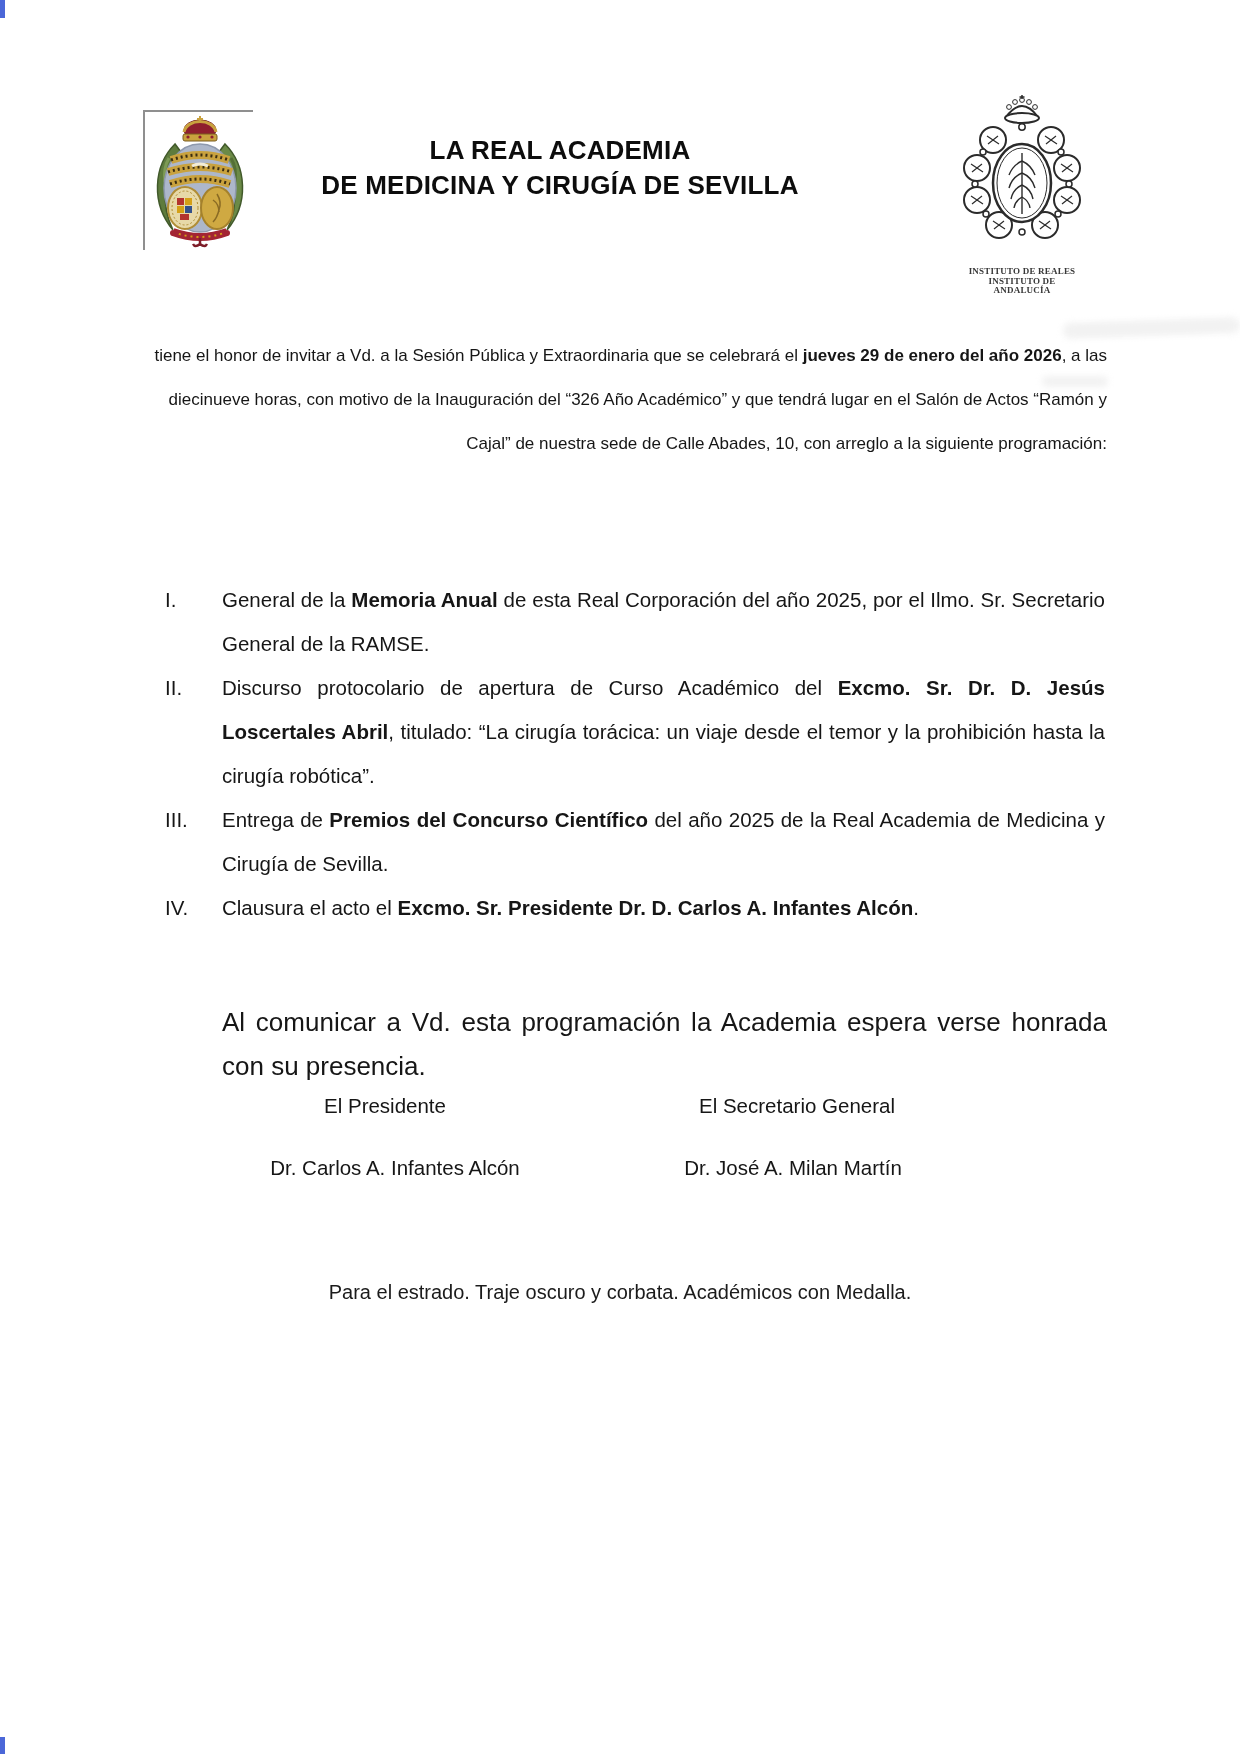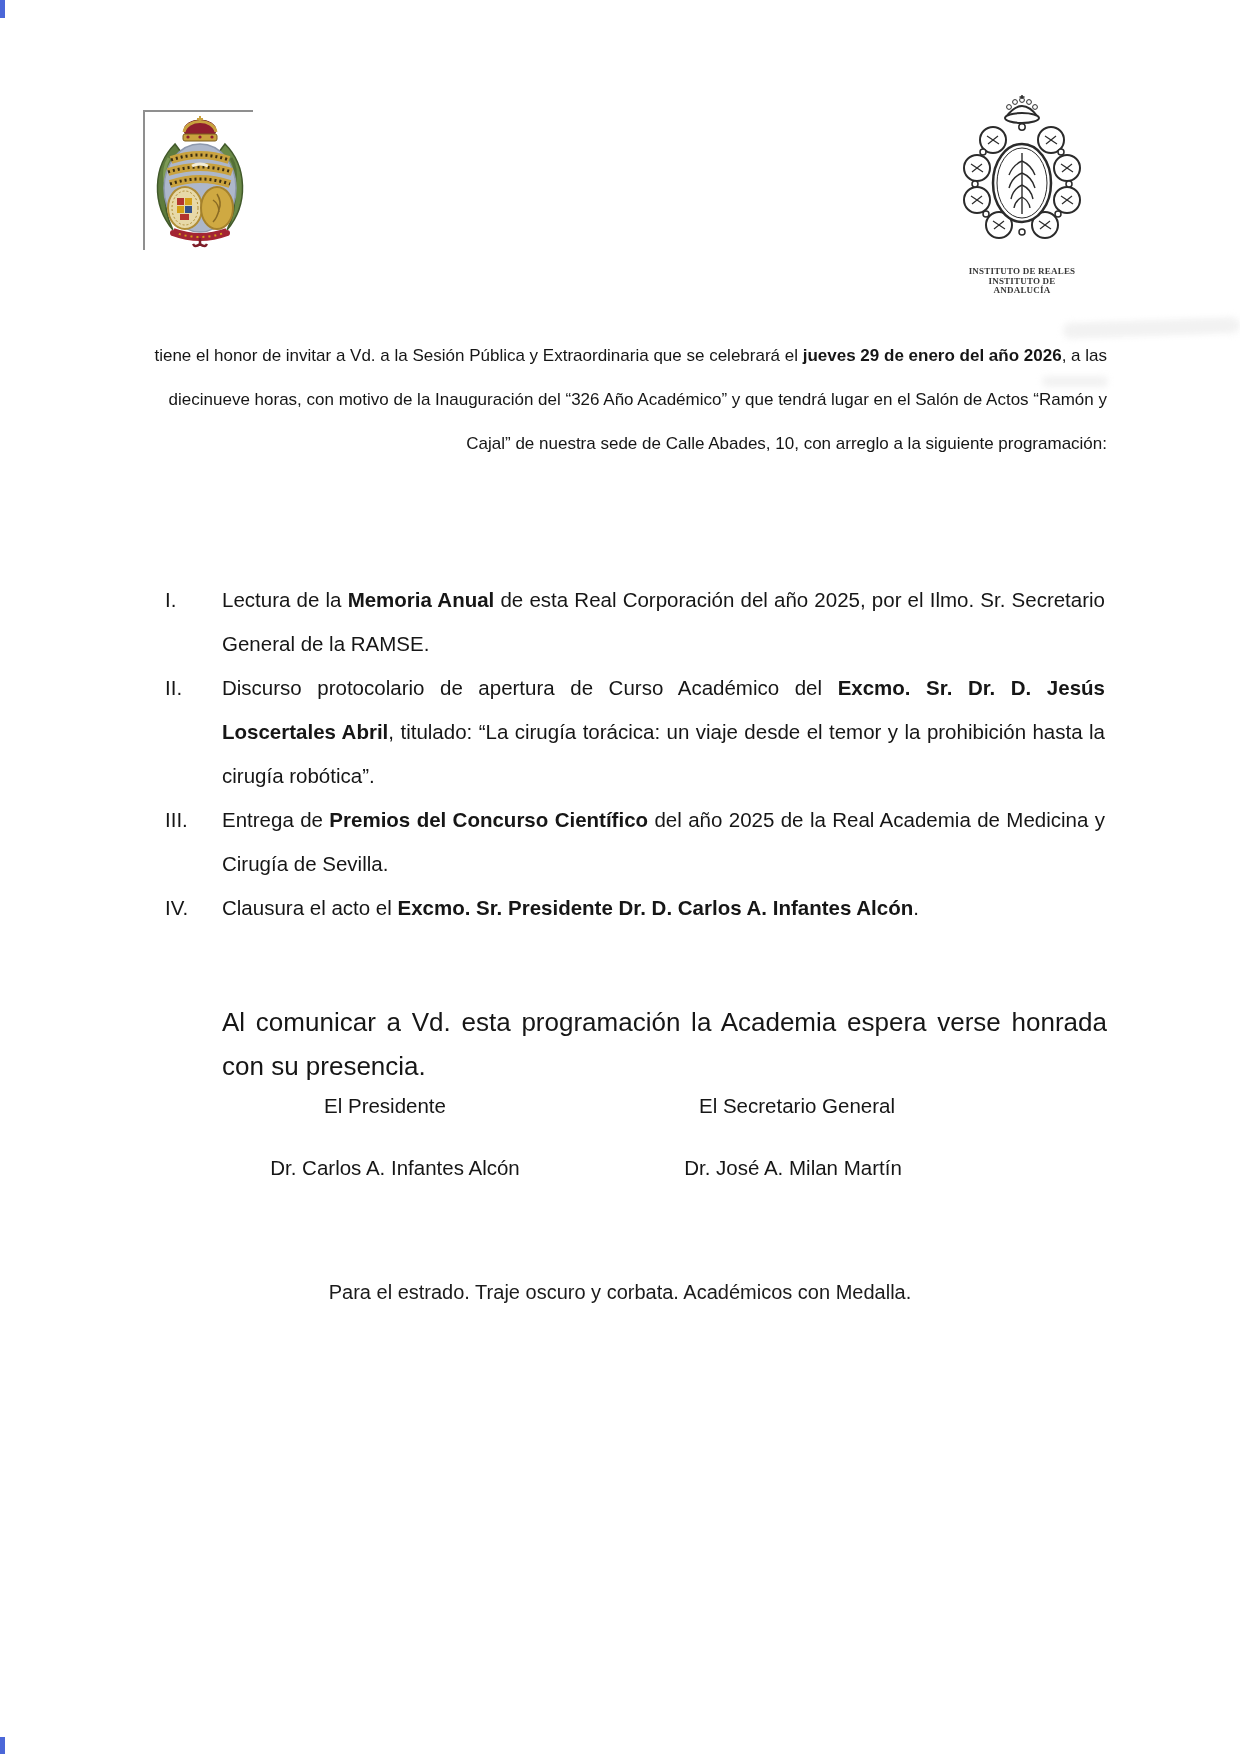--- a/index.html
+++ b/index.html
@@ -114,20 +114,24 @@
       <path d="M70 80 q5 8 2 16 q-2 8 -6 12 M66 86 q6 4 6 12" stroke="#8a6b24" stroke-width="1.5" fill="none"></path>
 
       <path d="M26 118 Q53 128 80 118" stroke="#a32433" stroke-width="8" fill="none"></path>
       <path d="M26 118 Q53 128 80 118" stroke="#d4a017" stroke-width="2" fill="none" stroke-dasharray="2,4"></path>
       <circle cx="26" cy="119" r="3" fill="#a32433"></circle>
         <circle cx="80" cy="119" r="3" fill="#a32433"></circle>
       <path d="M53 124 v6 m0 0 q-5 4 -7 0 m7 0 q5 4 7 0" stroke="#7d1c28" stroke-width="2.5" fill="none"></path>
     </svg>
   </div>
 
+  <div class="title-block">
+    <div>LA REAL ACADEMIA</div>
+    <div>DE MEDICINA Y CIRUGÍA DE SEVILLA</div>
+  </div>
 
   <div class="logo-right">
     <svg width="138" height="152" viewBox="0 0 138 152">
       <g stroke="#2b2b2b" fill="#ffffff">
 
         <path d="M53 22 Q69 0 85 22" fill="none" stroke-width="2"></path>
         <circle cx="56" cy="12" r="2.4"></circle>
           <circle cx="62" cy="7" r="2.4"></circle>
           <circle cx="69" cy="5" r="2.4"></circle>
           <circle cx="76" cy="7" r="2.4"></circle>
@@ -180,21 +184,21 @@
       <div>INSTITUTO DE</div>
       <div>ANDALUCÍA</div>
     </div>
   </div>
 
   <p class="intro"><span>tiene el honor de invitar a Vd. a la Sesión Pública y Extraordinaria que se celebrará el </span><b>jueves 29 de enero del año 2026</b><span>, a las diecinueve horas, con motivo de la Inauguración del “326 Año Académico” y que tendrá lugar en el Salón de Actos “Ramón y Cajal” de nuestra sede de Calle Abades, 10, con arreglo a la siguiente programación:</span></p>
 
   <div class="program">
     <div class="program-item">
       <div class="numeral">I.</div>
-      <div class="body"><span>Lectura de la </span><b>Memoria Anual</b><span> de esta Real Corporación del año 2025, por el Ilmo. Sr. Secretario General de la RAMSE.</span></div>
+      <div class="body"><span>General de la </span><b>Memoria Anual</b><span> de esta Real Corporación del año 2025, por el Ilmo. Sr. Secretario General de la RAMSE.</span></div>
     </div>
     <div class="program-item">
       <div class="numeral">II.</div>
       <div class="body"><span>Discurso protocolario de apertura de Curso Académico del </span><b>Excmo. Sr. Dr. D. Jesús Loscertales Abril</b><span>, titulado: “La cirugía torácica: un viaje desde el temor y la prohibición hasta la cirugía robótica”.</span></div>
     </div>
     <div class="program-item">
       <div class="numeral">III.</div>
       <div class="body"><span>Entrega de </span><b>Premios del Concurso Científico</b><span> del año 2025 de la Real Academia de Medicina y Cirugía de Sevilla.</span></div>
     </div>
     <div class="program-item">

